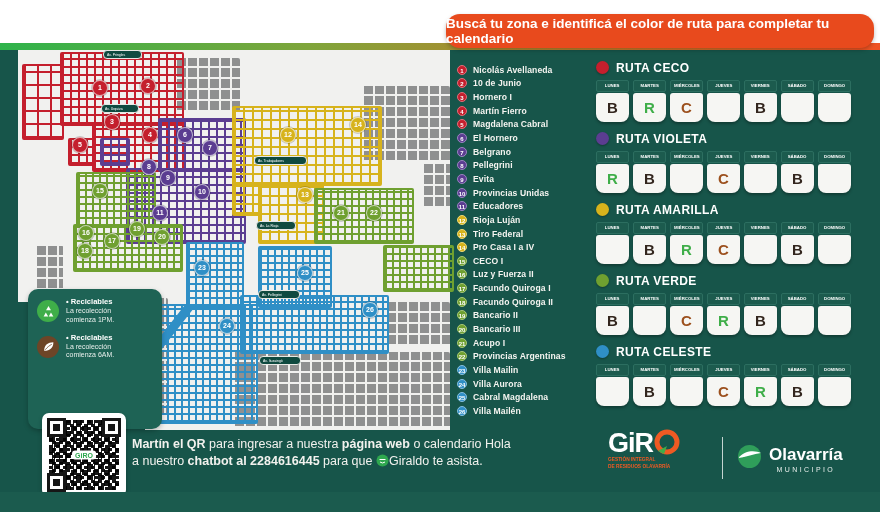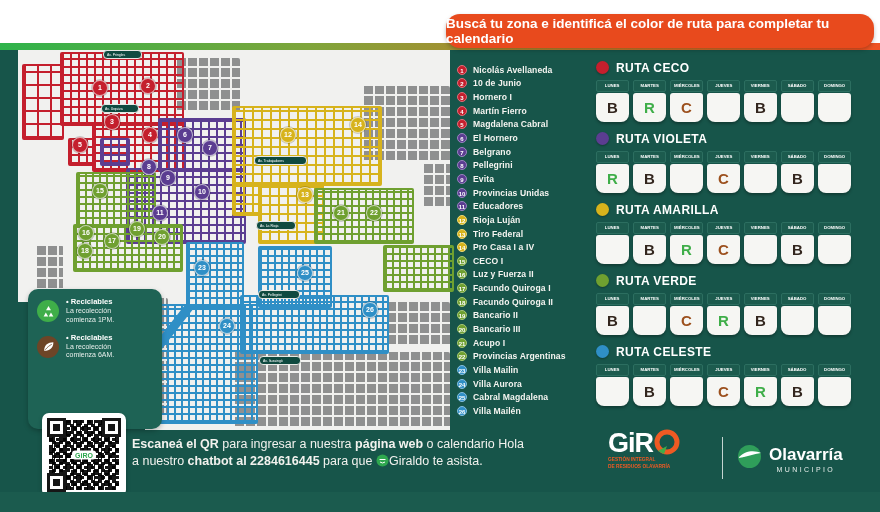--- a/index.html
+++ b/index.html
@@ -658,21 +658,21 @@
 
   <div id="qr">
     <div class="pat"></div>
     <div class="finder" style="left:5px;top:5px;"></div>
     <div class="finder" style="right:5px;top:5px;"></div>
     <div class="finder" style="left:5px;bottom:5px;"></div>
     <div class="qlogo">GiRO</div>
   </div>
 
   <div id="footer-text">
-      <div><b>Escaneá el QR</b><span> para ingresar a nuestra </span><b>página web</b><span> o calendario Hola</span></div>
+      <div><b>Martín el QR</b><span> para ingresar a nuestra </span><b>página web</b><span> o calendario Hola</span></div>
       <div><span>a nuestro </span><b>chatbot al 2284616445</b><span> para que </span><svg class="chaticon" width="13" height="13" viewBox="0 0 13 13">
           <circle cx="6.5" cy="6.5" r="6" fill="#2fa84f"></circle>
           <path d="M3.5 5.5h6M4 8q2.5 2 5 0" stroke="#fff" stroke-width="1" fill="none"></path>
         </svg><span></span><span>Giraldo te asista.</span></div>
     </div>
 
   <div id="giro">
     <div class="giro-row">
       <span class="giro-txt">GiR</span>
       <span class="giro-o">

